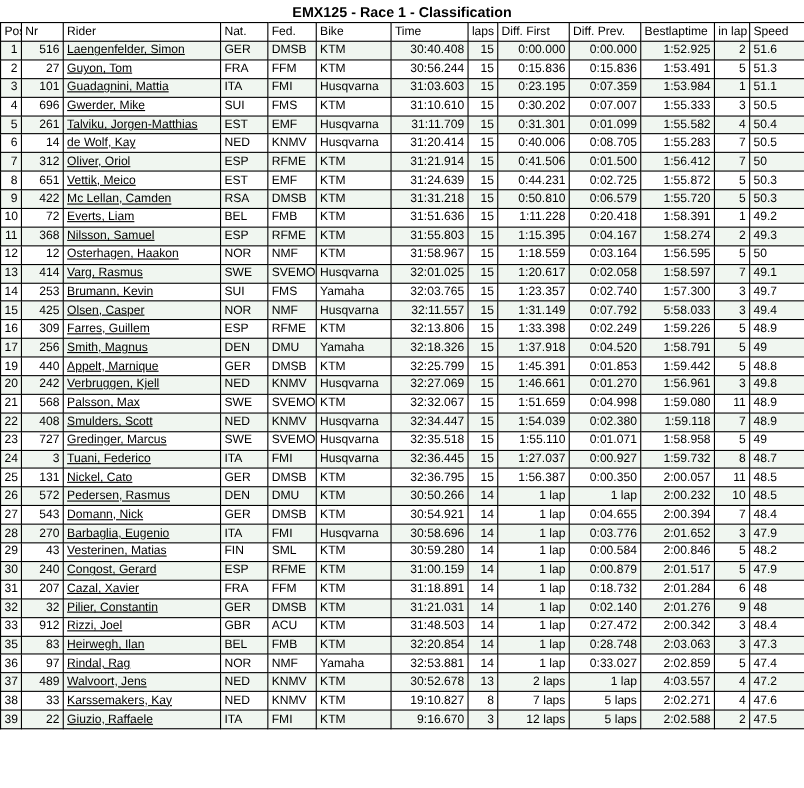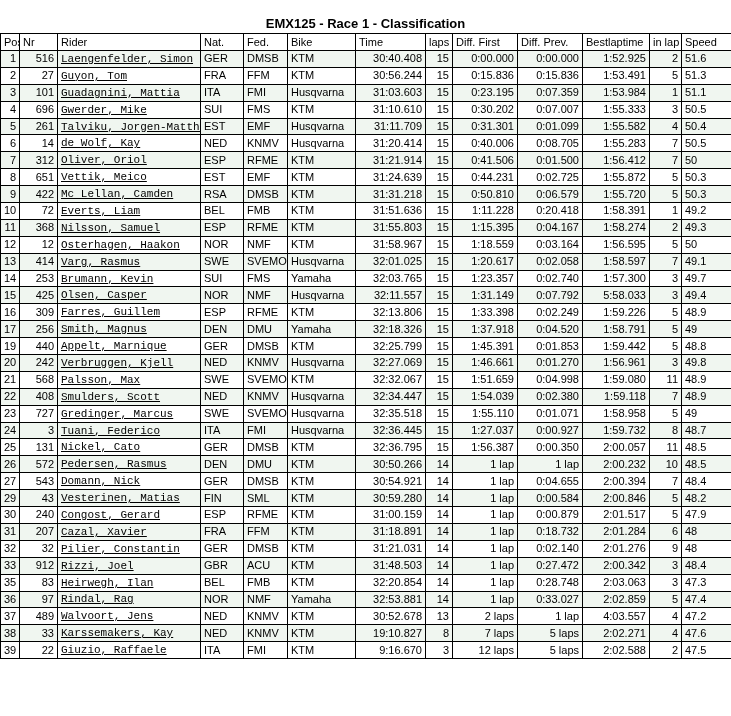--- a/index.html
+++ b/index.html
@@ -5,21 +5,21 @@
   :root{
     --stripe:#f0f6f0;
     --border:#000000;
     --text:#000000;
   }
   html,body{margin:0;padding:0;background:#ffffff;}
   body{font-family:"Liberation Sans", sans-serif;color:var(--text);}
   .page{width:731px;height:716px;overflow:hidden;background:#ffffff;}
   .title{
     text-align:center;font-weight:bold;font-size:13px;
-    padding:16px 0 2px 0;height:15px;line-height:15px;
+    padding:3px 0 2px 0;height:15px;line-height:15px;
   }
   table.classification{
     border-collapse:collapse;table-layout:fixed;width:731px;
   }
   table.classification th,
   table.classification td{
     border:1px solid var(--border);
     font-size:11px;
     padding:0 3px;
     overflow:hidden;
@@ -28,21 +28,21 @@
     line-height:13px;
     vertical-align:middle;
   }
   table.classification th{
     font-weight:normal;text-align:left;height:16px;background:#ffffff;
   }
   tbody tr:nth-child(odd){background:var(--stripe);}
   tbody tr:nth-child(even){background:#ffffff;}
   td.al-r{text-align:right;}
   td.al-l{text-align:left;}
-  .rider-link{text-decoration:underline;cursor:pointer;font-family:Liberation Mono, monospace;}
+  .rider-link{text-decoration:underline;cursor:pointer;}
 </style>
 </head>
 <body>
 
 <div class="page">
   <div class="title">EMX125 - Race 1 - Classification</div>
   <table class="classification">
     <colgroup>
         <col style="width: 19px;">
         <col style="width: 38px;">
@@ -460,20 +460,35 @@
           <td class="al-l">KTM</td>
           <td class="al-r">30:54.921</td>
           <td class="al-r">14</td>
           <td class="al-r">1 lap</td>
           <td class="al-r">0:04.655</td>
           <td class="al-r">2:00.394</td>
           <td class="al-r">7</td>
           <td class="al-l">48.4</td>
         </tr>
         <tr>
+          <td class="al-r">28</td>
+          <td class="al-r">270</td>
+          <td class="al-l"><span class="rider-link">Barbaglia, Eugenio</span></td>
+          <td class="al-l">ITA</td>
+          <td class="al-l">FMI</td>
+          <td class="al-l">Husqvarna</td>
+          <td class="al-r">30:58.696</td>
+          <td class="al-r">14</td>
+          <td class="al-r">1 lap</td>
+          <td class="al-r">0:03.776</td>
+          <td class="al-r">2:01.652</td>
+          <td class="al-r">3</td>
+          <td class="al-l">47.9</td>
+        </tr>
+        <tr>
           <td class="al-r">29</td>
           <td class="al-r">43</td>
           <td class="al-l"><span class="rider-link">Vesterinen, Matias</span></td>
           <td class="al-l">FIN</td>
           <td class="al-l">SML</td>
           <td class="al-l">KTM</td>
           <td class="al-r">30:59.280</td>
           <td class="al-r">14</td>
           <td class="al-r">1 lap</td>
           <td class="al-r">0:00.584</td>

